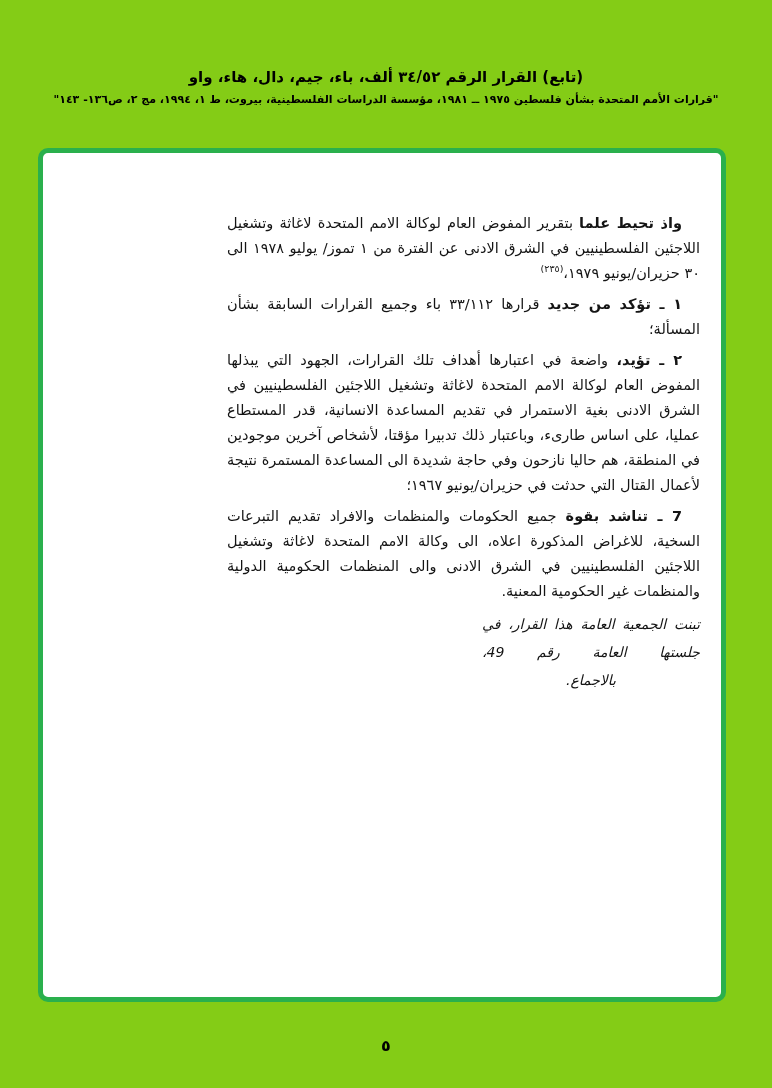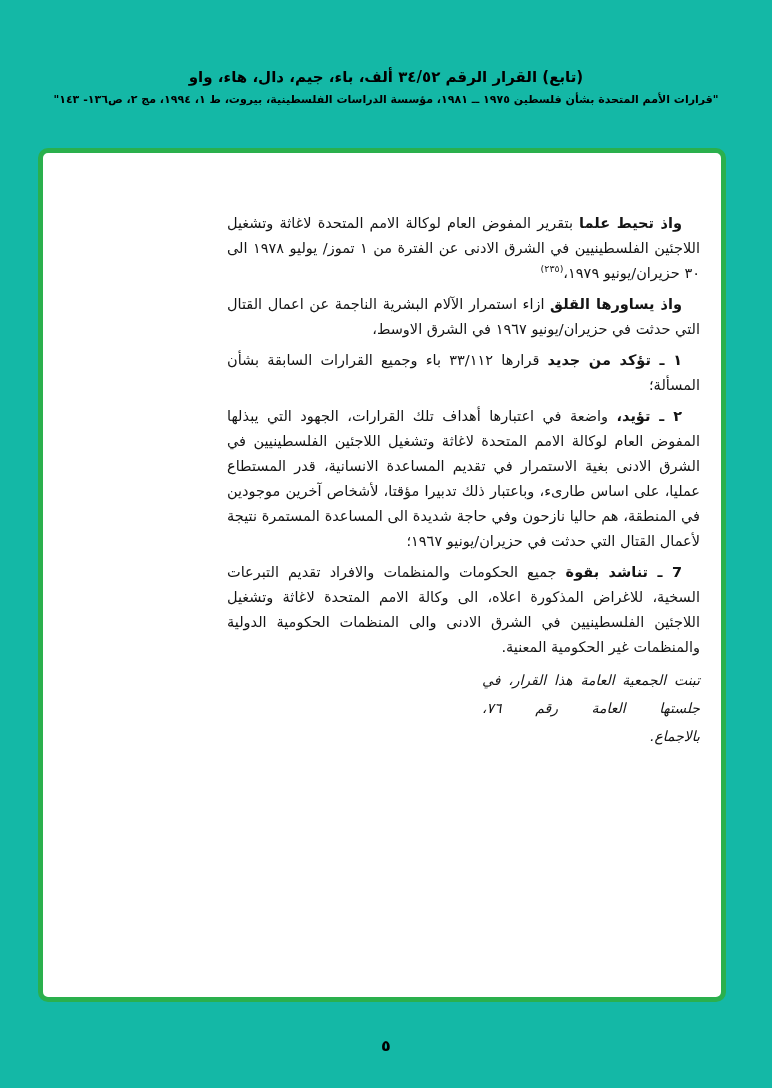--- a/index.html
+++ b/index.html
@@ -1,20 +1,20 @@
 <!DOCTYPE html>
 <html lang="ar"><head>
 <meta charset="utf-8">
 <style>
   html, body { margin: 0; padding: 0; background: #ffffff; }
   .page {
     position: relative;
     width: 772px;
     height: 1088px;
-    background: #14b8a6;
+    background: #84cc16;
     font-family: "DejaVu Sans", sans-serif;
     color: #141414;
     overflow: hidden;
   }
 
   
   .page-header {
     position: absolute;
     top: 68px; left: 0;
     width: 100%;
@@ -51,21 +51,21 @@
 
   
   .closing {
     width: 218px;
     margin-top: 2px;
     font-size: 14px;
     font-style: italic;
     line-height: 28px;
   }
   .justify-line { text-align: justify; text-align-last: justify; }
-  .center-line { }
+  .center-line { text-align: center; }
 
   
   .footnote {
     position: absolute;
     bottom: 78px; right: 16px;
     width: 294px;
     direction: rtl;
     text-align: right;
     font-weight: bold;
     font-size: 11.5px;
@@ -98,31 +98,30 @@
     <div class="header-line1">(تابع) القرار الرقم ٣٤/٥٢ ألف، باء، جيم، دال، هاء، واو</div>
     <div class="header-line2">"قرارات الأمم المتحدة بشأن فلسطين ١٩٧٥ ــ ١٩٨١، مؤسسة الدراسات الفلسطينية، بيروت، ط ١، ١٩٩٤، مج ٢، ص١٣٦- ١٤٣"</div>
   </header>
 
   <div class="doc-frame" style="border-color: rgb(42, 176, 77);">
 
     <div class="doc-content">
 
       <p class="doc-para"><b class="lead">واذ تحيط علما</b><span> بتقرير المفوض العام لوكالة الامم المتحدة لاغاثة وتشغيل اللاجئين الفلسطينيين في الشرق الادنى عن الفترة من ١ تموز/ يوليو ١٩٧٨ الى ٣٠ حزيران/يونيو ١٩٧٩،</span><sup class="fnref">(٢٣٥)</sup></p>
 
-      <p class="doc-para"><b class="lead">واذ يساورها القلق</b><span> ازاء استمرار الآلام البشرية الناجمة عن اعمال القتال التي حدثت في حزيران/يونيو ١٩٦٧ في الشرق الاوسط،</span></p>
 
       <p class="doc-para"><b class="lead">١ ـ تؤكد من جديد</b><span> قرارها ٣٣/١١٢ باء وجميع القرارات السابقة بشأن المسألة؛</span></p>
 
       <p class="doc-para"><b class="lead">٢ ـ تؤيد،</b><span> واضعة في اعتبارها أهداف تلك القرارات، الجهود التي يبذلها المفوض العام لوكالة الامم المتحدة لاغاثة وتشغيل اللاجئين الفلسطينيين في الشرق الادنى بغية الاستمرار في تقديم المساعدة الانسانية، قدر المستطاع عمليا، على اساس طارىء، وباعتبار ذلك تدبيرا مؤقتا، لأشخاص آخرين موجودين في المنطقة، هم حاليا نازحون وفي حاجة شديدة الى المساعدة المستمرة نتيجة لأعمال القتال التي حدثت في حزيران/يونيو ١٩٦٧؛</span></p>
 
       <p class="doc-para"><b class="lead">7 ـ تناشد بقوة</b><span> جميع الحكومات والمنظمات والافراد تقديم التبرعات السخية، للاغراض المذكورة اعلاه، الى وكالة الامم المتحدة لاغاثة وتشغيل اللاجئين الفلسطينيين في الشرق الادنى والى المنظمات الحكومية الدولية والمنظمات غير الحكومية المعنية.</span></p>
 
       <div class="closing">
         <div class="justify-line">تبنت الجمعية العامة هذا القرار، في</div>
-        <div class="justify-line">جلستها العامة رقم ٧٦،</div>
+        <div class="justify-line">جلستها العامة رقم 49،</div>
         <div class="center-line">بالاجماع.</div>
       </div>
 
     </div>
 
 
   </div>
 
   <div class="page-number">٥</div>
 

